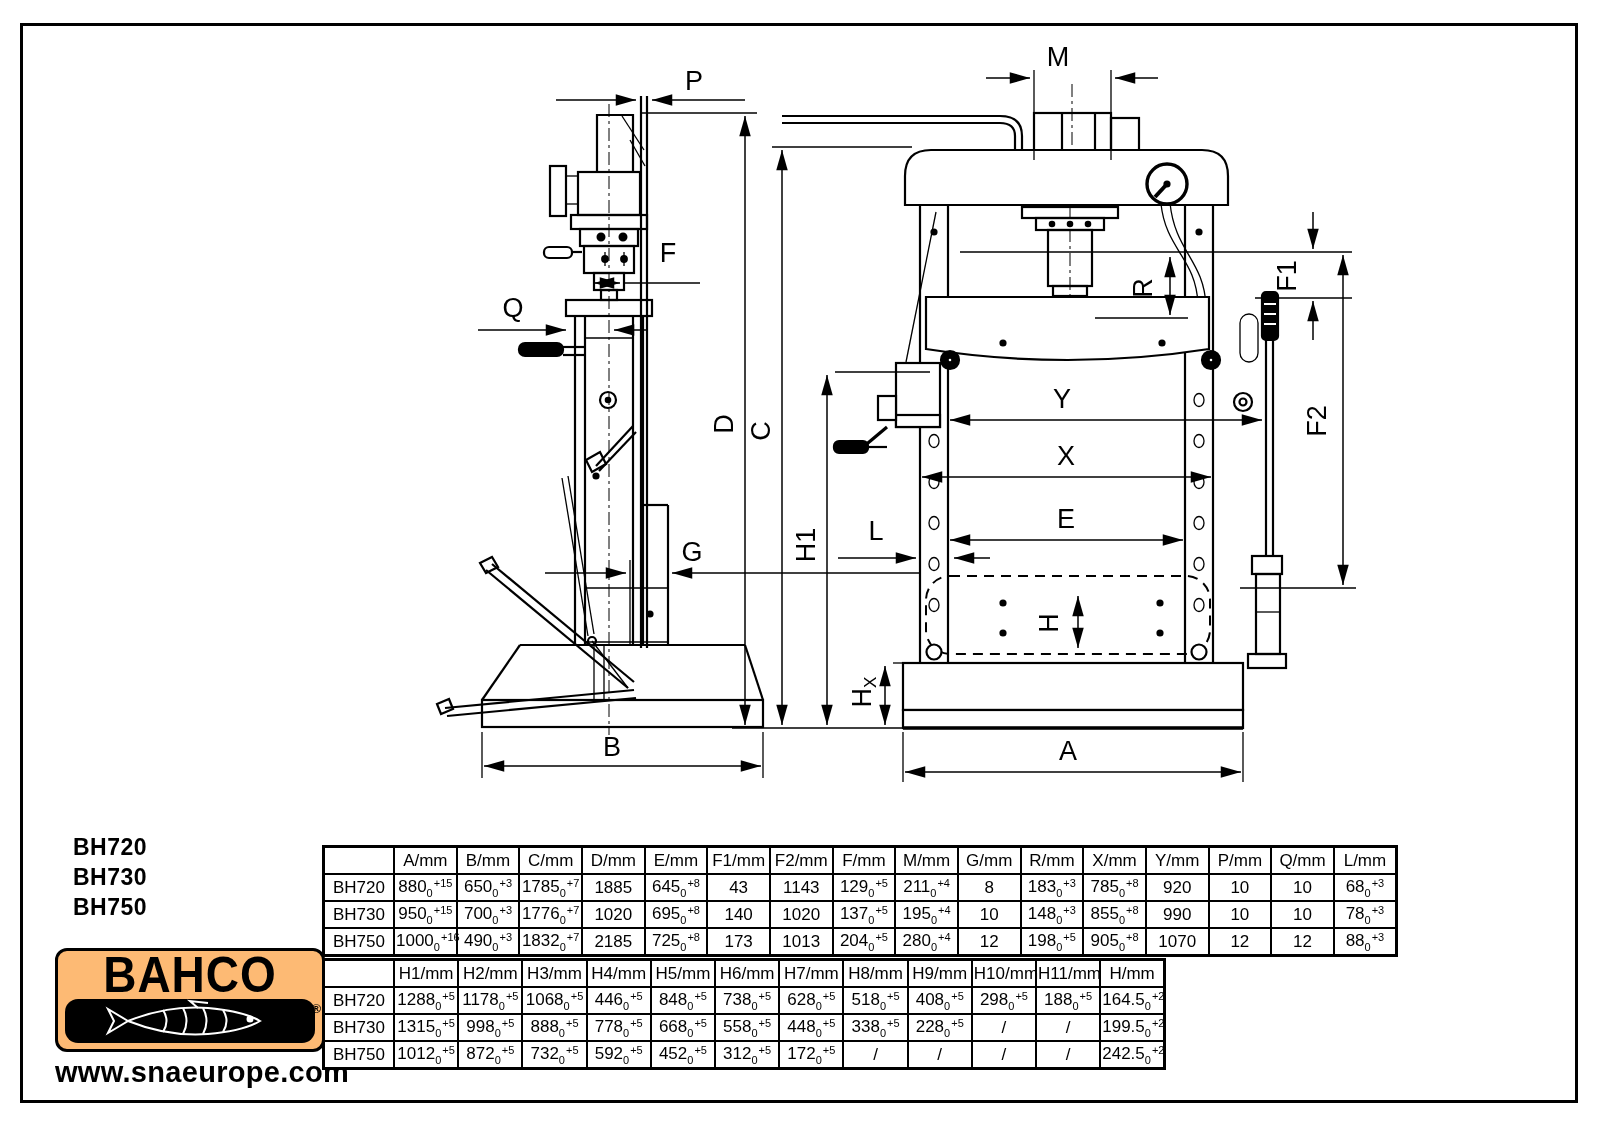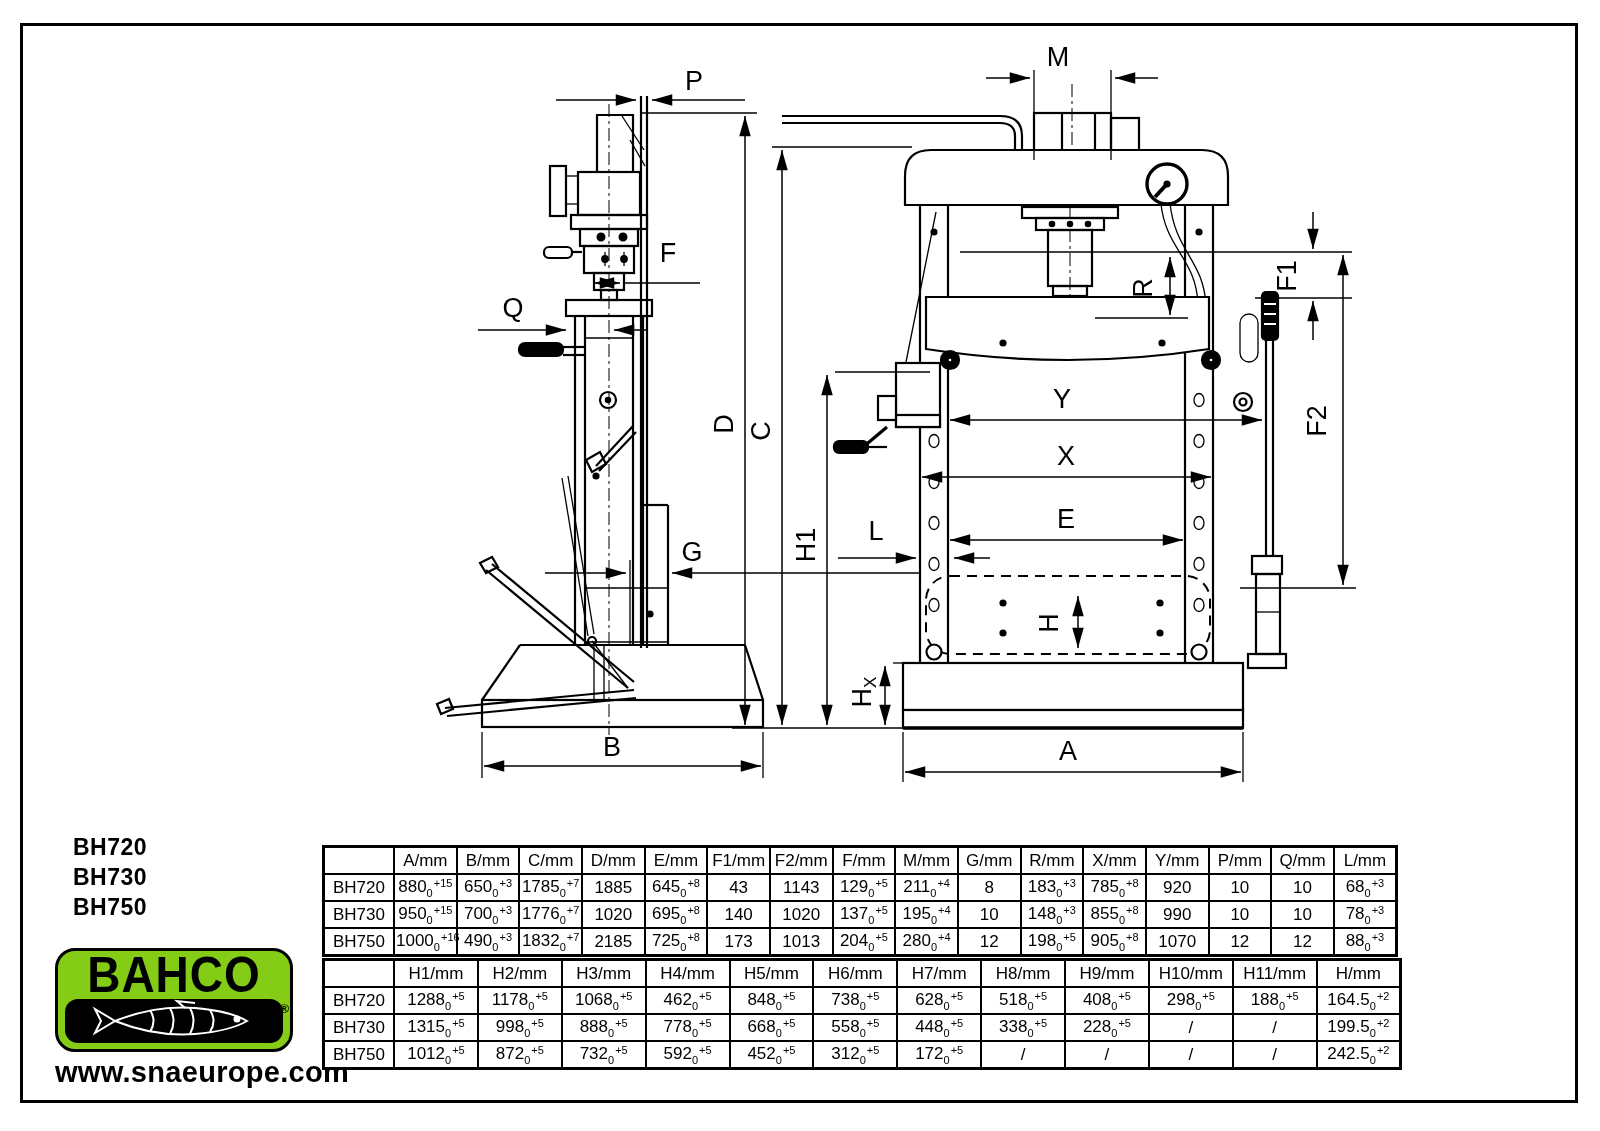--- a/index.html
+++ b/index.html
@@ -10,28 +10,28 @@
   .frame{position:absolute;left:20px;top:23px;width:1552px;height:1074px;border:3px solid #000;}
   svg.draw{position:absolute;left:0;top:0;}
   .ln{stroke:#000;stroke-width:2.2;fill:none;}
   .thin{stroke-width:1.3;}
   .dim{stroke:#000;stroke-width:1.5;fill:none;}
   .cl{stroke:#000;stroke-width:1;fill:none;stroke-dasharray:13 4 3 4;}
   .dash{stroke:#000;stroke-width:2;fill:none;stroke-dasharray:10 7;}
   .fw{fill:#fff;}
   .lb{font-family:"Liberation Sans",sans-serif;font-size:27px;fill:#000;text-anchor:middle;}
   .models{position:absolute;left:73px;top:832px;font-weight:bold;font-size:23px;line-height:30px;letter-spacing:0.5px;}
-  .logo{position:absolute;left:55px;top:948px;width:238px;height:104px;border:3px solid #000;border-radius:20px;box-sizing:border-box;text-align:center;background:#84cc16;}
+  .logo{position:absolute;left:55px;top:948px;width:270px;height:104px;border:3px solid #000;border-radius:12px;box-sizing:border-box;text-align:center;background:#fdba74;}
   .brand{font-size:46px;font-weight:bold;letter-spacing:1px;line-height:46px;margin-top:1px;transform:scaleY(1.08);}
   .bar{position:absolute;left:7px;right:7px;bottom:6px;height:44px;background:#000;border-radius:13px;}
   .reg{position:absolute;right:1px;top:50px;font-size:13px;font-weight:bold;}
   .site{position:absolute;left:55px;top:1056px;font-weight:bold;font-size:29px;letter-spacing:0.3px;}
   table.dims{border-collapse:collapse;table-layout:fixed;position:absolute;background:#fff;border:3px solid #000;}
   #t1{left:322px;top:845px;width:1076px;}
-  #t2{left:322px;top:958px;width:1080px;}
+  #t2{left:322px;top:958px;width:844px;}
   .dims th,.dims td{border:2.4px solid #000;text-align:center;font-size:17px;font-weight:normal;height:25px;padding:0 1px;white-space:nowrap;}
   #t1 tr th:first-child{width:66px;}
   #t2 tr th:first-child{width:66px;}
   .tsub{font-size:11px;vertical-align:-5px;}
   .tsup{font-size:11px;vertical-align:5px;margin-left:1px;}
 </style>
 </head>
 <body>
 
 <div class="frame"></div>
@@ -400,21 +400,21 @@
         <th>H9/mm</th>
         <th>H10/mm</th>
         <th>H11/mm</th>
         <th>H/mm</th>
       </tr>
       <tr>
         <th>BH720</th>
         <td><span class="tv">1288</span><span class="tsub">0</span><span class="tsup">+5</span></td>
         <td><span class="tv">1178</span><span class="tsub">0</span><span class="tsup">+5</span></td>
         <td><span class="tv">1068</span><span class="tsub">0</span><span class="tsup">+5</span></td>
-        <td><span class="tv">462</span><span class="tsub">0</span><span class="tsup">+5</span></td>
+        <td><span class="tv">446</span><span class="tsub">0</span><span class="tsup">+5</span></td>
         <td><span class="tv">848</span><span class="tsub">0</span><span class="tsup">+5</span></td>
         <td><span class="tv">738</span><span class="tsub">0</span><span class="tsup">+5</span></td>
         <td><span class="tv">628</span><span class="tsub">0</span><span class="tsup">+5</span></td>
         <td><span class="tv">518</span><span class="tsub">0</span><span class="tsup">+5</span></td>
         <td><span class="tv">408</span><span class="tsub">0</span><span class="tsup">+5</span></td>
         <td><span class="tv">298</span><span class="tsub">0</span><span class="tsup">+5</span></td>
         <td><span class="tv">188</span><span class="tsub">0</span><span class="tsup">+5</span></td>
         <td><span class="tv">164.5</span><span class="tsub">0</span><span class="tsup">+2</span></td>
       </tr>
       <tr>

